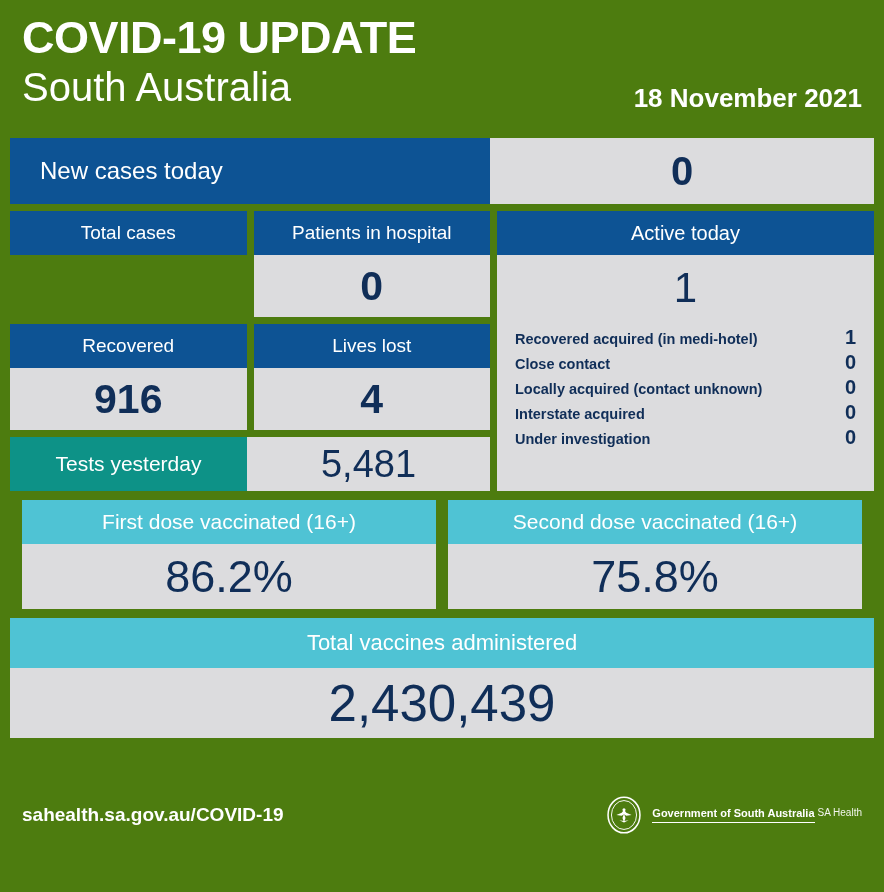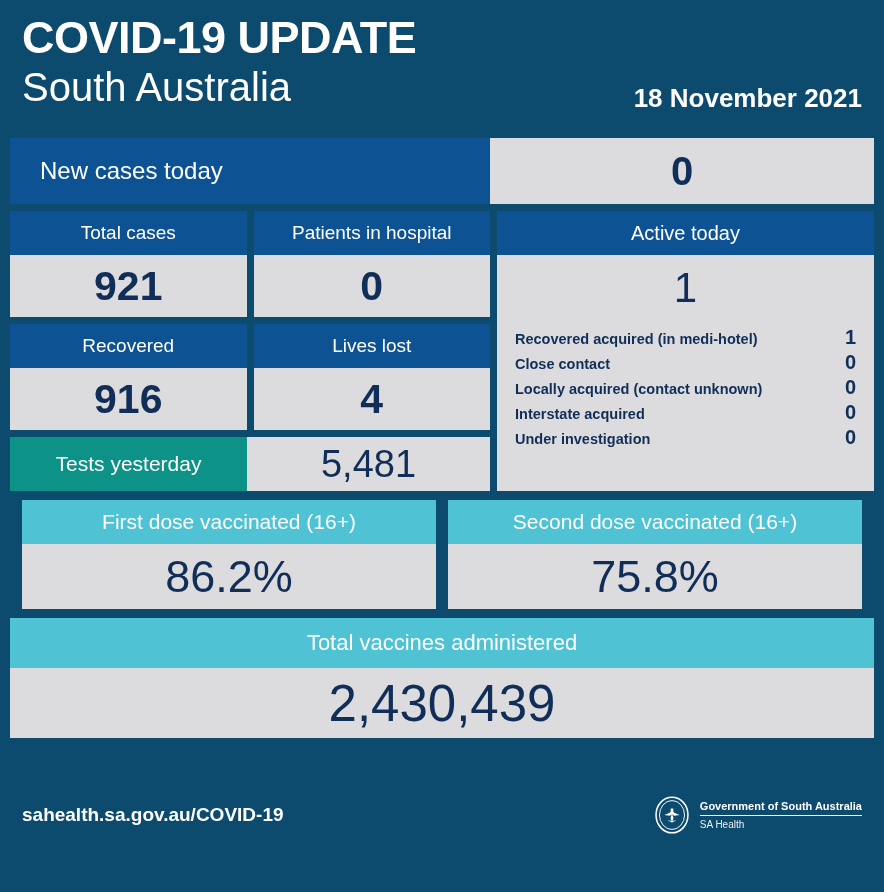--- a/index.html
+++ b/index.html
@@ -8,21 +8,21 @@
     width: 884px;
     height: 892px;
     background: #02234d;
     font-family: "Liberation Sans", sans-serif;
     overflow: hidden;
   }
 
   .infographic {
     width: 884px;
     height: 892px;
-    background: #0c4a6e;
+    background: #4d7c0f;
     position: relative;
     display: flex;
     flex-direction: column;
   }
 
   
   .header {
     height: 138px;
     padding: 14px 0 0 22px;
     position: relative;
@@ -248,21 +248,21 @@
     align-items: center;
     gap: 9px;
   }
   .crest {
     width: 38px;
     height: 38px;
     flex: none;
   }
   .brand-text {
     display: flex;
-    flex-direction: column;
+    flex-direction: row;
     gap: 3px;
   }
   .brand-gov {
     color: #ffffff;
     font-size: 11px;
     font-weight: bold;
     white-space: nowrap;
     padding-bottom: 3px;
     border-bottom: 1px solid #ffffff;
   }
@@ -291,21 +291,20 @@
       <div class="val">0</div>
     </div>
 
     <div class="mid">
 
       <div class="mid-left">
 
         <div class="pair">
           <div class="cell">
             <div class="lbl">Total cases</div>
-            <div class="val">921</div>
           </div>
           <div class="cell">
             <div class="lbl">Patients in hospital</div>
             <div class="val">0</div>
           </div>
         </div>
 
         <div class="pair">
           <div class="cell">
             <div class="lbl">Recovered</div>

